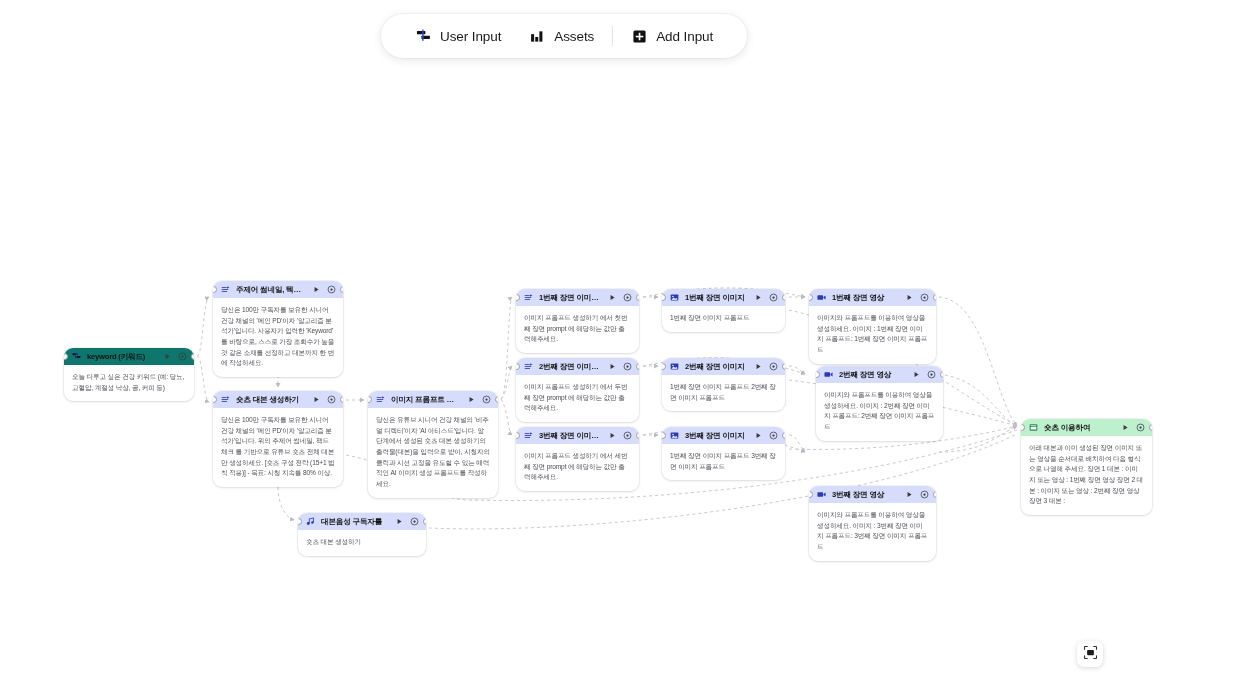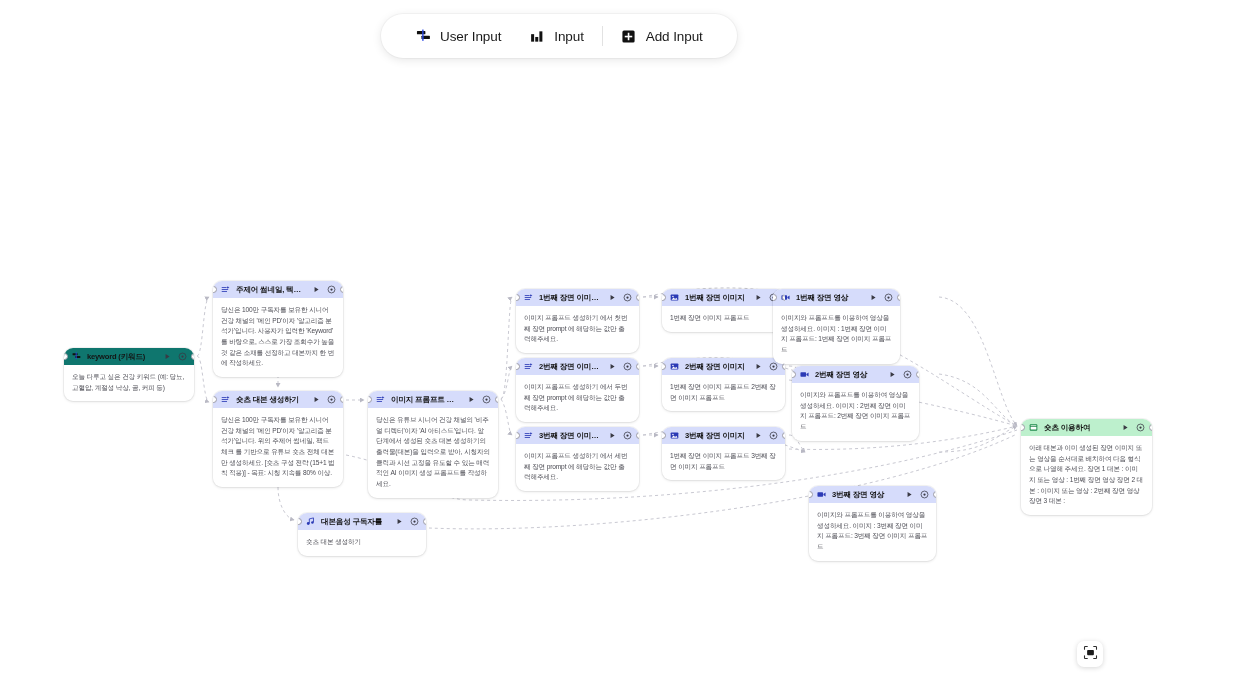--- a/index.html
+++ b/index.html
@@ -194,21 +194,21 @@
 
     <div class="tb-item">
       <span class="tb-icon">
         <svg width="15" height="15" viewBox="0 0 16 16">
           <rect x="1.2" y="5.5" width="3.2" height="8" fill="#111"></rect>
           <rect x="5.6" y="8.5" width="3.2" height="5" fill="#111"></rect>
           <rect x="10" y="2.5" width="3.2" height="11" fill="#111"></rect>
           <rect x="5.6" y="2.5" width="3.2" height="4.2" fill="#111" opacity="0"></rect>
         </svg>
       </span>
-      <span class="tb-label">Input</span>
+      <span class="tb-label">Assets</span>
     </div>
 
     <div class="tb-divider"></div>
 
     <div class="tb-item">
       <span class="tb-icon">
         <svg width="15" height="15" viewBox="0 0 16 16">
           <rect x="1.5" y="1.5" width="13" height="13" rx="1.6" fill="#111"></rect>
           <rect x="7.2" y="4" width="1.7" height="8" fill="#fff"></rect>
           <rect x="4" y="7.2" width="8" height="1.7" fill="#fff"></rect>
@@ -490,21 +490,21 @@
             <svg width="9" height="9" viewBox="0 0 12 12">
               <circle cx="6" cy="6" r="4.6" fill="none" stroke="#3a3a44" stroke-width="1"></circle>
               <circle cx="6" cy="6" r="1.5" fill="#3a3a44"></circle>
             </svg>
           </span>
         </div>
         <div class="node-body">1번째 장면 이미지 프롬프트 3번째 장면 이미지 프롬프트</div>
         <span class="port port-in"></span>
         <span class="port port-out"></span>
       </div>
-      <div class="node" style="left: 773px; top: 289px; width: 127px; min-height: 59px;">
+      <div class="node" style="left: 809px; top: 289px; width: 127px; min-height: 59px;">
         <div class="node-head head-blue">
           <span class="hicon">
             <svg width="9" height="9" viewBox="0 0 16 16">
               <rect x="0.8" y="4" width="10" height="8" rx="1.4" fill="#2b3ab5"></rect>
               <path d="M11.4 7.2 L15.2 4.6 V11.4 L11.4 8.8 Z" fill="#2b3ab5"></path>
             </svg>
           </span>
           <span class="node-title">1번째 장면 영상</span>
           <span class="play-btn">
             <svg width="7" height="7" viewBox="0 0 10 10">
@@ -515,21 +515,21 @@
             <svg width="9" height="9" viewBox="0 0 12 12">
               <circle cx="6" cy="6" r="4.6" fill="none" stroke="#3a3a44" stroke-width="1"></circle>
               <circle cx="6" cy="6" r="1.5" fill="#3a3a44"></circle>
             </svg>
           </span>
         </div>
         <div class="node-body">이미지와 프롬프트를 이용하여 영상을 생성하세요. 이미지 : 1번째 장면 이미지 프롬프트: 1번째 장면 이미지 프롬프트</div>
         <span class="port port-in"></span>
         <span class="port port-out"></span>
       </div>
-      <div class="node" style="left: 792px; top: 366px; width: 127px; min-height: 59px;">
+      <div class="node" style="left: 816px; top: 366px; width: 127px; min-height: 59px;">
         <div class="node-head head-blue">
           <span class="hicon">
             <svg width="9" height="9" viewBox="0 0 16 16">
               <rect x="0.8" y="4" width="10" height="8" rx="1.4" fill="#2b3ab5"></rect>
               <path d="M11.4 7.2 L15.2 4.6 V11.4 L11.4 8.8 Z" fill="#2b3ab5"></path>
             </svg>
           </span>
           <span class="node-title">2번째 장면 영상</span>
           <span class="play-btn">
             <svg width="7" height="7" viewBox="0 0 10 10">

